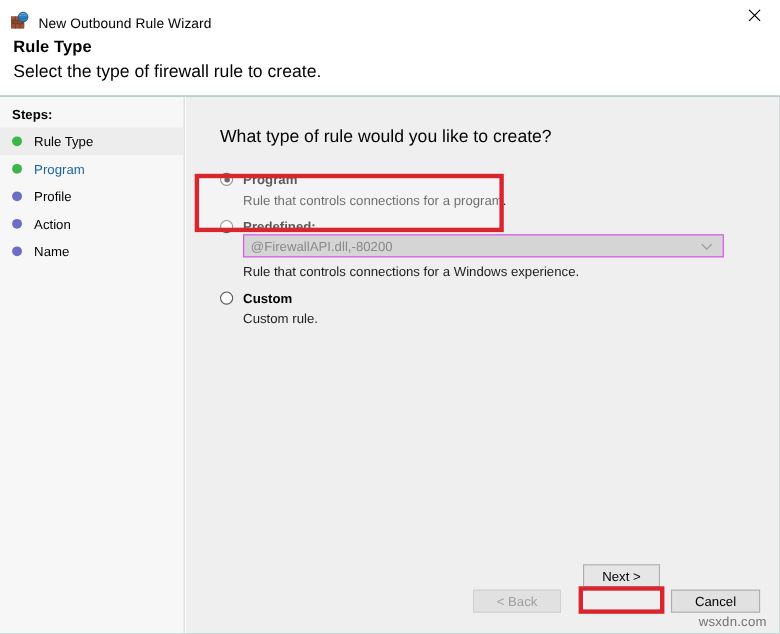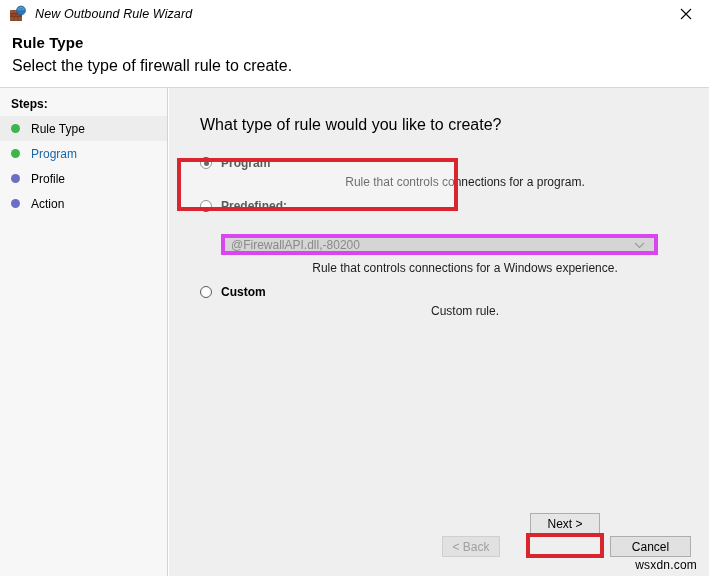--- a/index.html
+++ b/index.html
@@ -15,23 +15,22 @@
     color: #000000;
     overflow: hidden;
     position: relative;
   }
 
   
   .titlebar {
     height: 28px;
     background: #ffffff;
     display: flex;
-    align-items: center;
-    position: relative;
-    font-style: italic;
+    align-items: flex-end;
+    position: relative;
   }
   .titlebar-icon {
     width: 18px;
     height: 18px;
     margin-left: 9px;
     margin-right: 8px;
     position: relative;
     flex: 0 0 auto;
   }
   .titlebar-title {
@@ -174,21 +173,20 @@
   .option-title {
     font-size: 12px;
     font-weight: bold;
     color: #000;
     line-height: 14px;
   }
   .option-desc {
     font-size: 12px;
     color: #1d1d1d;
     margin: 5px 0 0 21px;
-    text-align: center;
   }
 
   
   .highlight-box {
     position: absolute;
     border: 4px solid #d8252e;
     box-sizing: border-box;
     pointer-events: none;
   }
   #program-highlight {
@@ -200,25 +198,25 @@
   }
   #next-highlight {
     left: 526px;
     top: 533px;
     width: 78px;
     height: 25px;
   }
 
   
   .combo {
-    margin: 21px 0 6px 21px;
+    margin: 0 0 6px 21px;
     width: 437px;
     height: 21px;
     background: #d5d5d5;
-    border: 4px solid #d946ef;
+    border: 1px solid #d946ef;
     box-sizing: border-box;
     display: flex;
     align-items: center;
     position: relative;
     cursor: default;
   }
   .combo-text {
     font-size: 12px;
     color: #8a8a8a;
     padding-left: 6px;
@@ -244,30 +242,30 @@
     align-items: center;
     justify-content: center;
     cursor: default;
     padding: 0;
   }
   .btn.disabled {
     color: #a0a0a0;
     background: #e1e1e1;
     border-color: #cfcfcf;
   }
-  #btn-back  { left: 442px; top: 536px; width: 58px; }
+  #btn-back  { left: 430px; top: 536px; width: 80px; }
   #btn-next  { left: 530px; top: 513px; width: 70px; background:#e6e6e6; }
   #btn-cancel{ left: 610px; top: 536px; width: 81px; }
 
   .watermark {
     position: absolute;
     right: 12px;
     bottom: 4px;
     font-size: 12px;
-    color: #000000;
+    color: #737373;
     letter-spacing: 0.2px;
   }
 </style>
 </head>
 <body>
 
 <div class="titlebar">
   <span class="titlebar-icon">
     <svg width="18" height="18" viewBox="0 0 18 18">
       <g>
@@ -309,20 +307,24 @@
       <span class="step-label link">Program</span>
     </div>
     <div class="step-item">
       <span class="step-bullet" style="background:#6b6fc4"></span>
       <span class="step-label">Profile</span>
     </div>
     <div class="step-item">
       <span class="step-bullet" style="background:#6b6fc4"></span>
       <span class="step-label">Action</span>
     </div>
+    <div class="step-item">
+      <span class="step-bullet" style="background:#6b6fc4"></span>
+      <span class="step-label">Name</span>
+    </div>
   </div>
 
   <div class="content">
     <div class="question">What type of rule would you like to create?</div>
 
     <div class="options">
 
       <div class="option">
         <div class="option-row">
           <span class="radio checked"></span>

